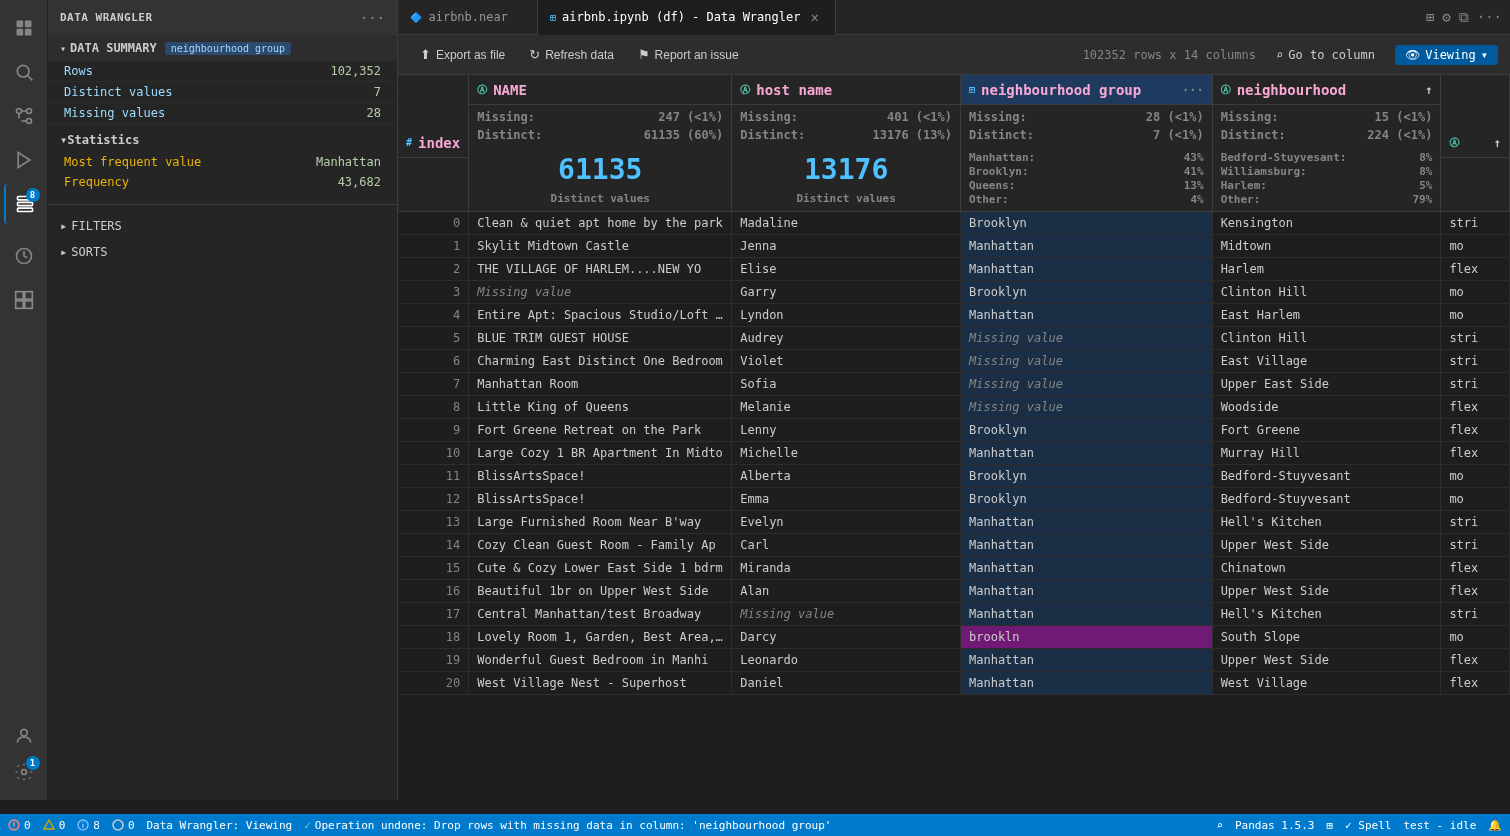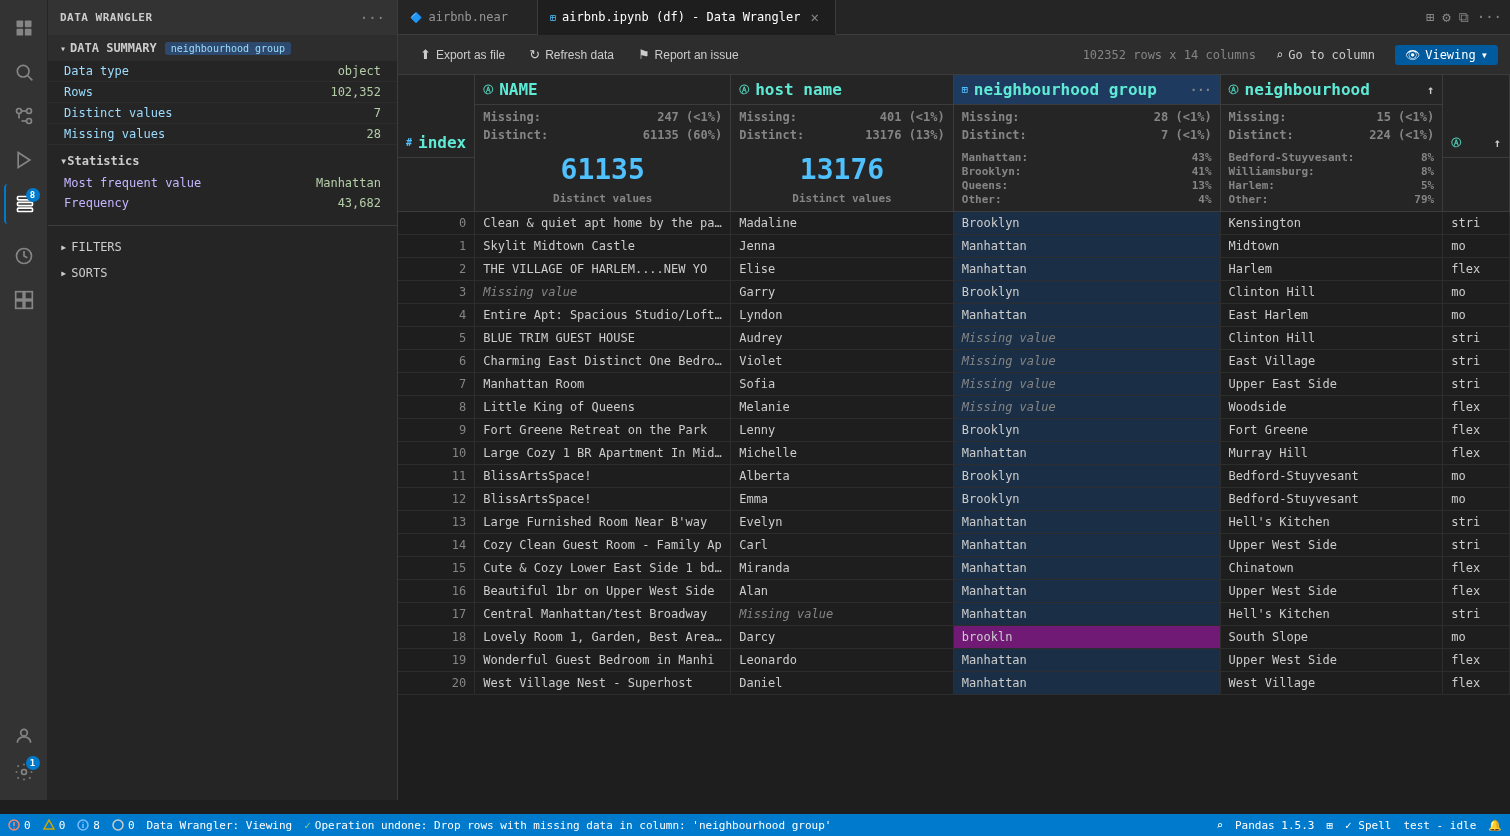--- a/index.html
+++ b/index.html
@@ -52,21 +52,21 @@
     .summary-row .val { color: #b5cea8; }
 
     .section-header {
       display: flex; align-items: center; padding: 5px 12px; cursor: pointer;
       color: #cccccc; font-size: 12px; font-weight: 600; margin-top: 4px;
     }
 
     .stats-row {
       display: flex; justify-content: space-between; padding: 3px 16px;
     }
-    .stats-row .key { color: #c4b5fd; }
+    .stats-row .key { color: #eab308; }
     .stats-row .val { color: #b5cea8; }
 
     .filter-sorts-section { padding: 6px 12px; }
     .section-collapse {
       display: flex; align-items: center; cursor: pointer; color: #cccccc;
       font-size: 12px; padding: 4px 0;
     }
 
     
     .main-content {
@@ -155,21 +155,21 @@
 
     
     .status-bar {
       position: absolute; bottom: 0; left: 0; right: 0; height: 22px;
       background: #007acc; color: white; display: flex; align-items: center;
       padding: 0 8px; font-size: 11px; gap: 12px;
     }
     .status-item { display: flex; align-items: center; gap: 4px; }
     .status-right { margin-left: auto; display: flex; gap: 12px; }
 
-    .col-header-name { font-weight: 600; color: #5eead4; font-size: 16px; }
+    .col-header-name { font-weight: 600; color: #f9a8d4; font-size: 14px; }
     .col-options-btn { margin-left: auto; color: #858585; cursor: pointer; font-size: 12px; }
 
     .index-th { min-width: 55px; width: 55px; }
     .name-th { min-width: 230px; }
     .host-th { min-width: 200px; }
     .ng-th { min-width: 220px; background: #1e3a5f; }
     .nb-th { min-width: 200px; }
     .last-th { min-width: 60px; }
 
     
@@ -253,24 +253,20 @@
     <span class="side-panel-dots">···</span>
   </div>
 
   <div class="data-summary-header">
     <span class="arrow">▾</span>
     <strong>DATA SUMMARY</strong>
     <span class="summary-tag">neighbourhood group</span>
   </div>
 
   <div>
-    <div class="summary-row">
-      <span class="key">Data type</span>
-      <span class="val">object</span>
-    </div>
     <div class="summary-row">
       <span class="key">Rows</span>
       <span class="val">102,352</span>
     </div>
     <div class="summary-row">
       <span class="key">Distinct values</span>
       <span class="val">7</span>
     </div>
     <div class="summary-row">
       <span class="key">Missing values</span>

